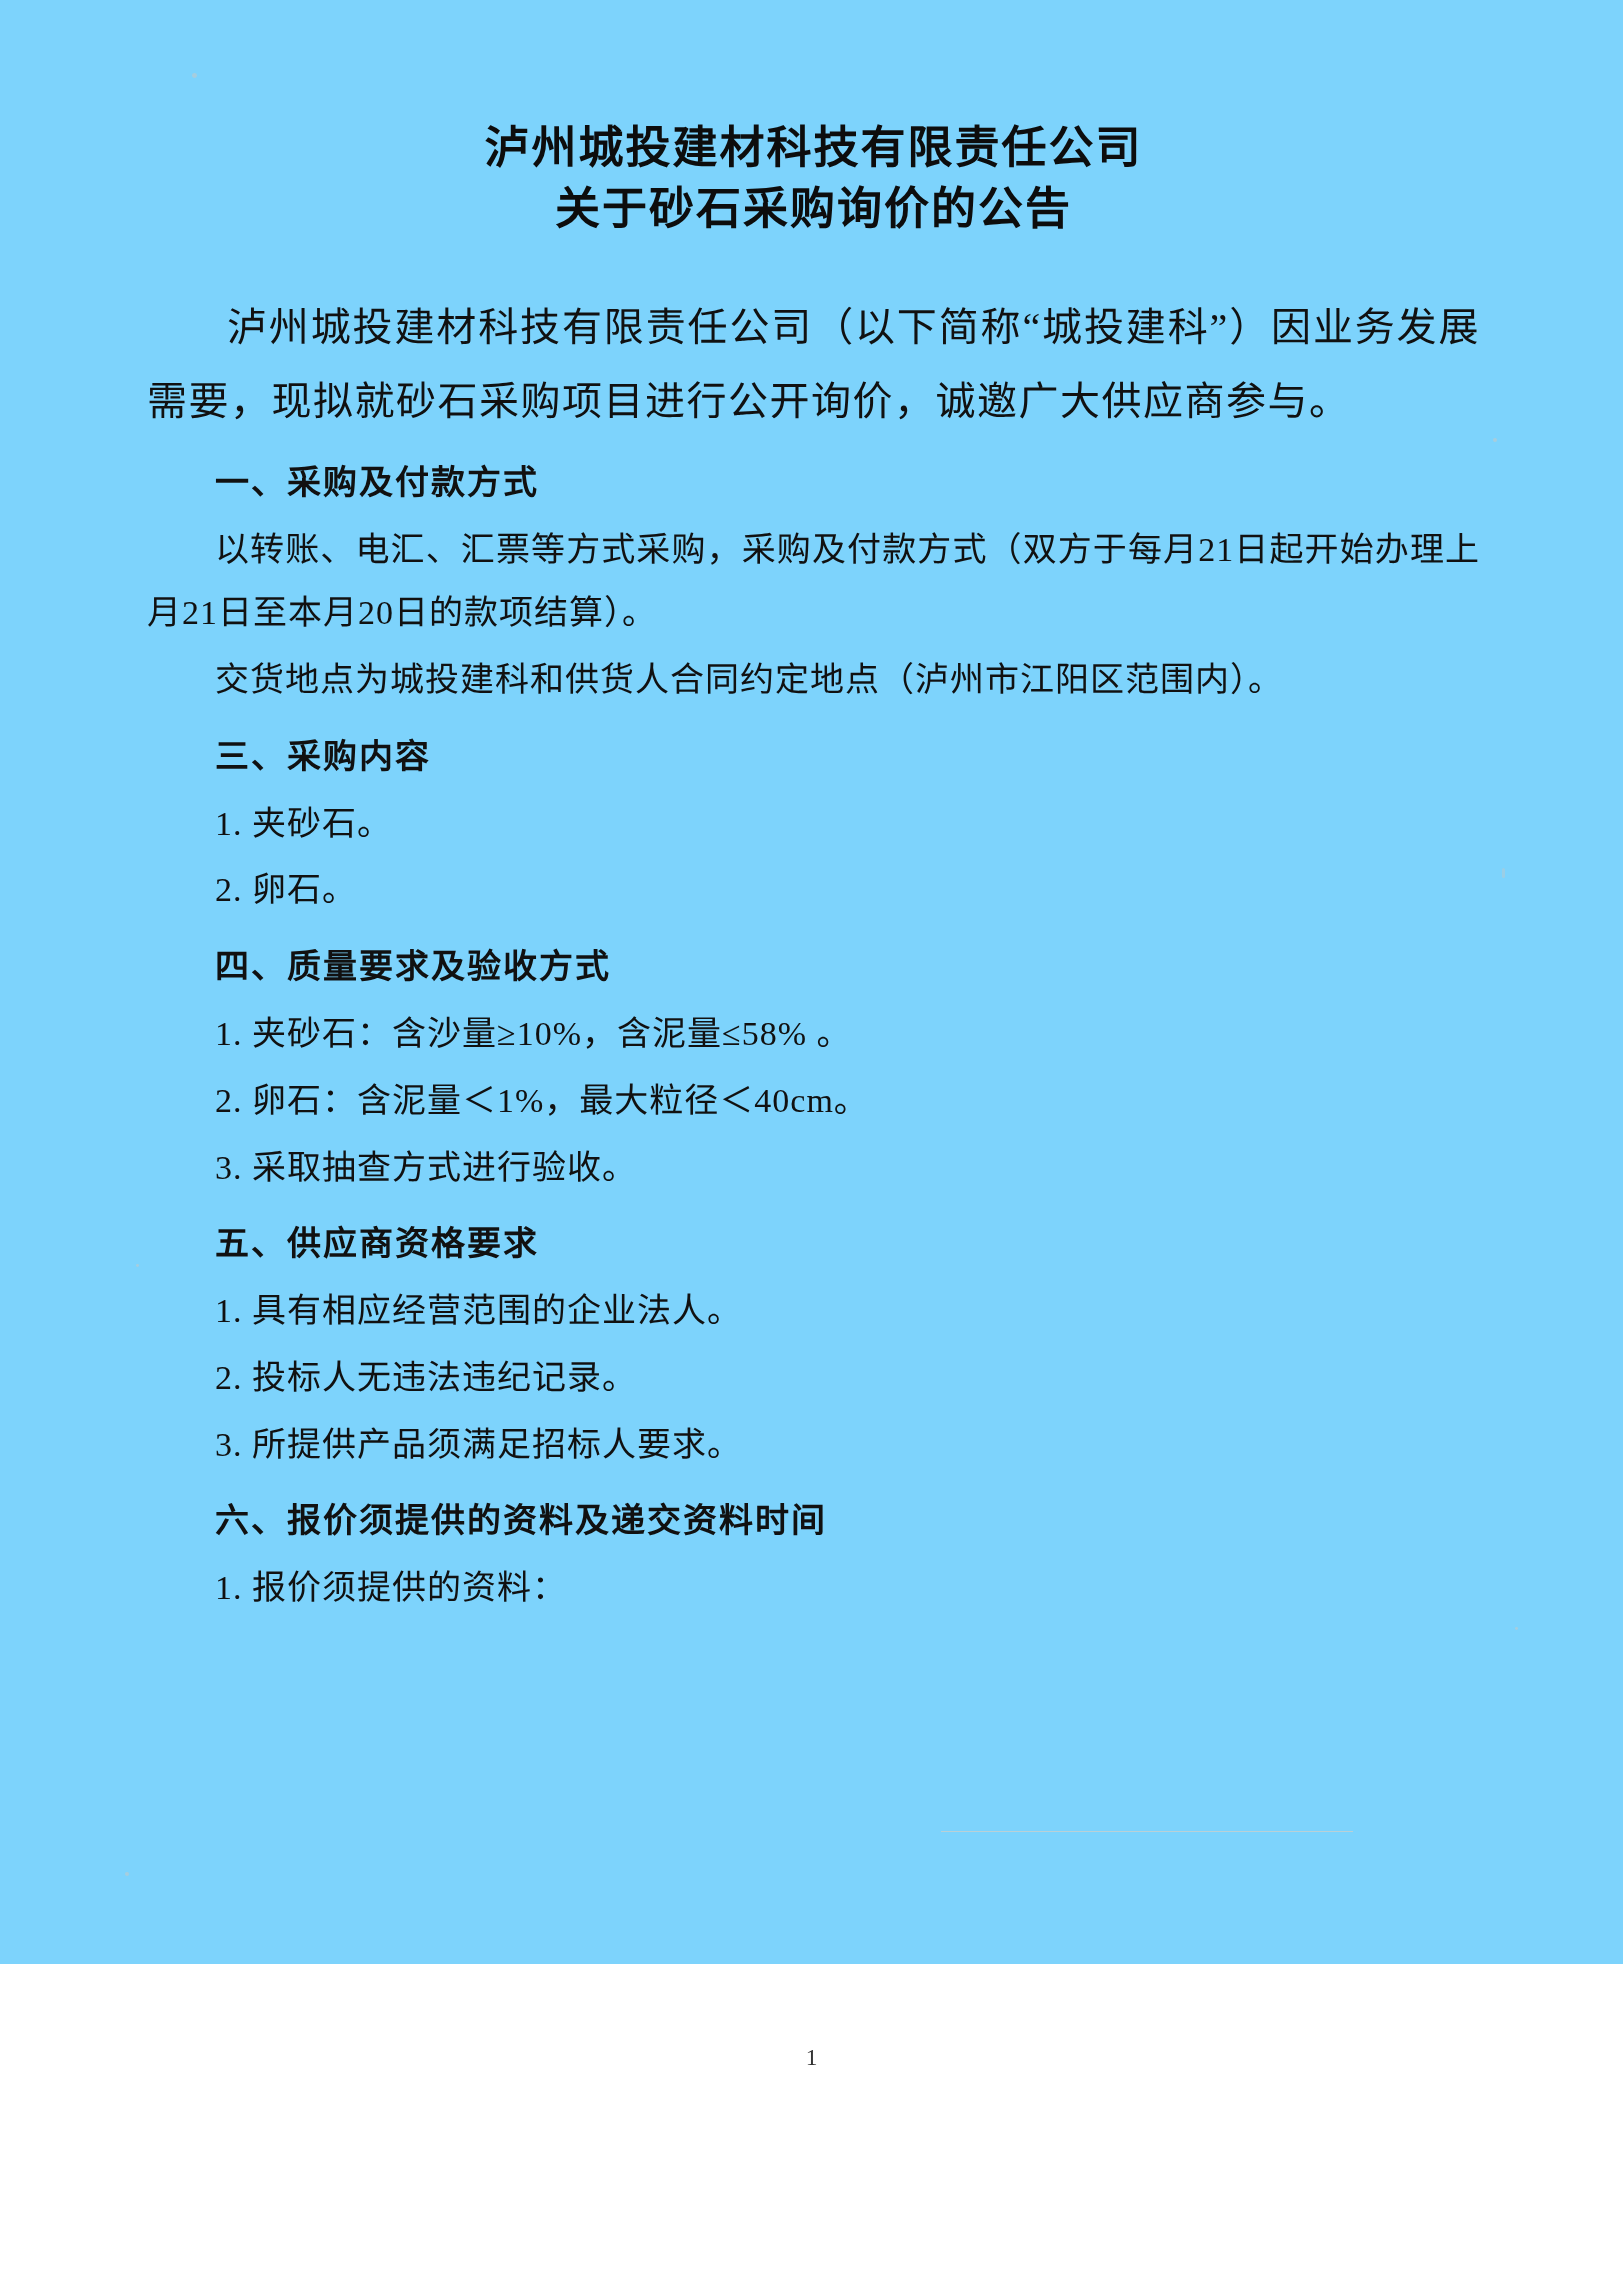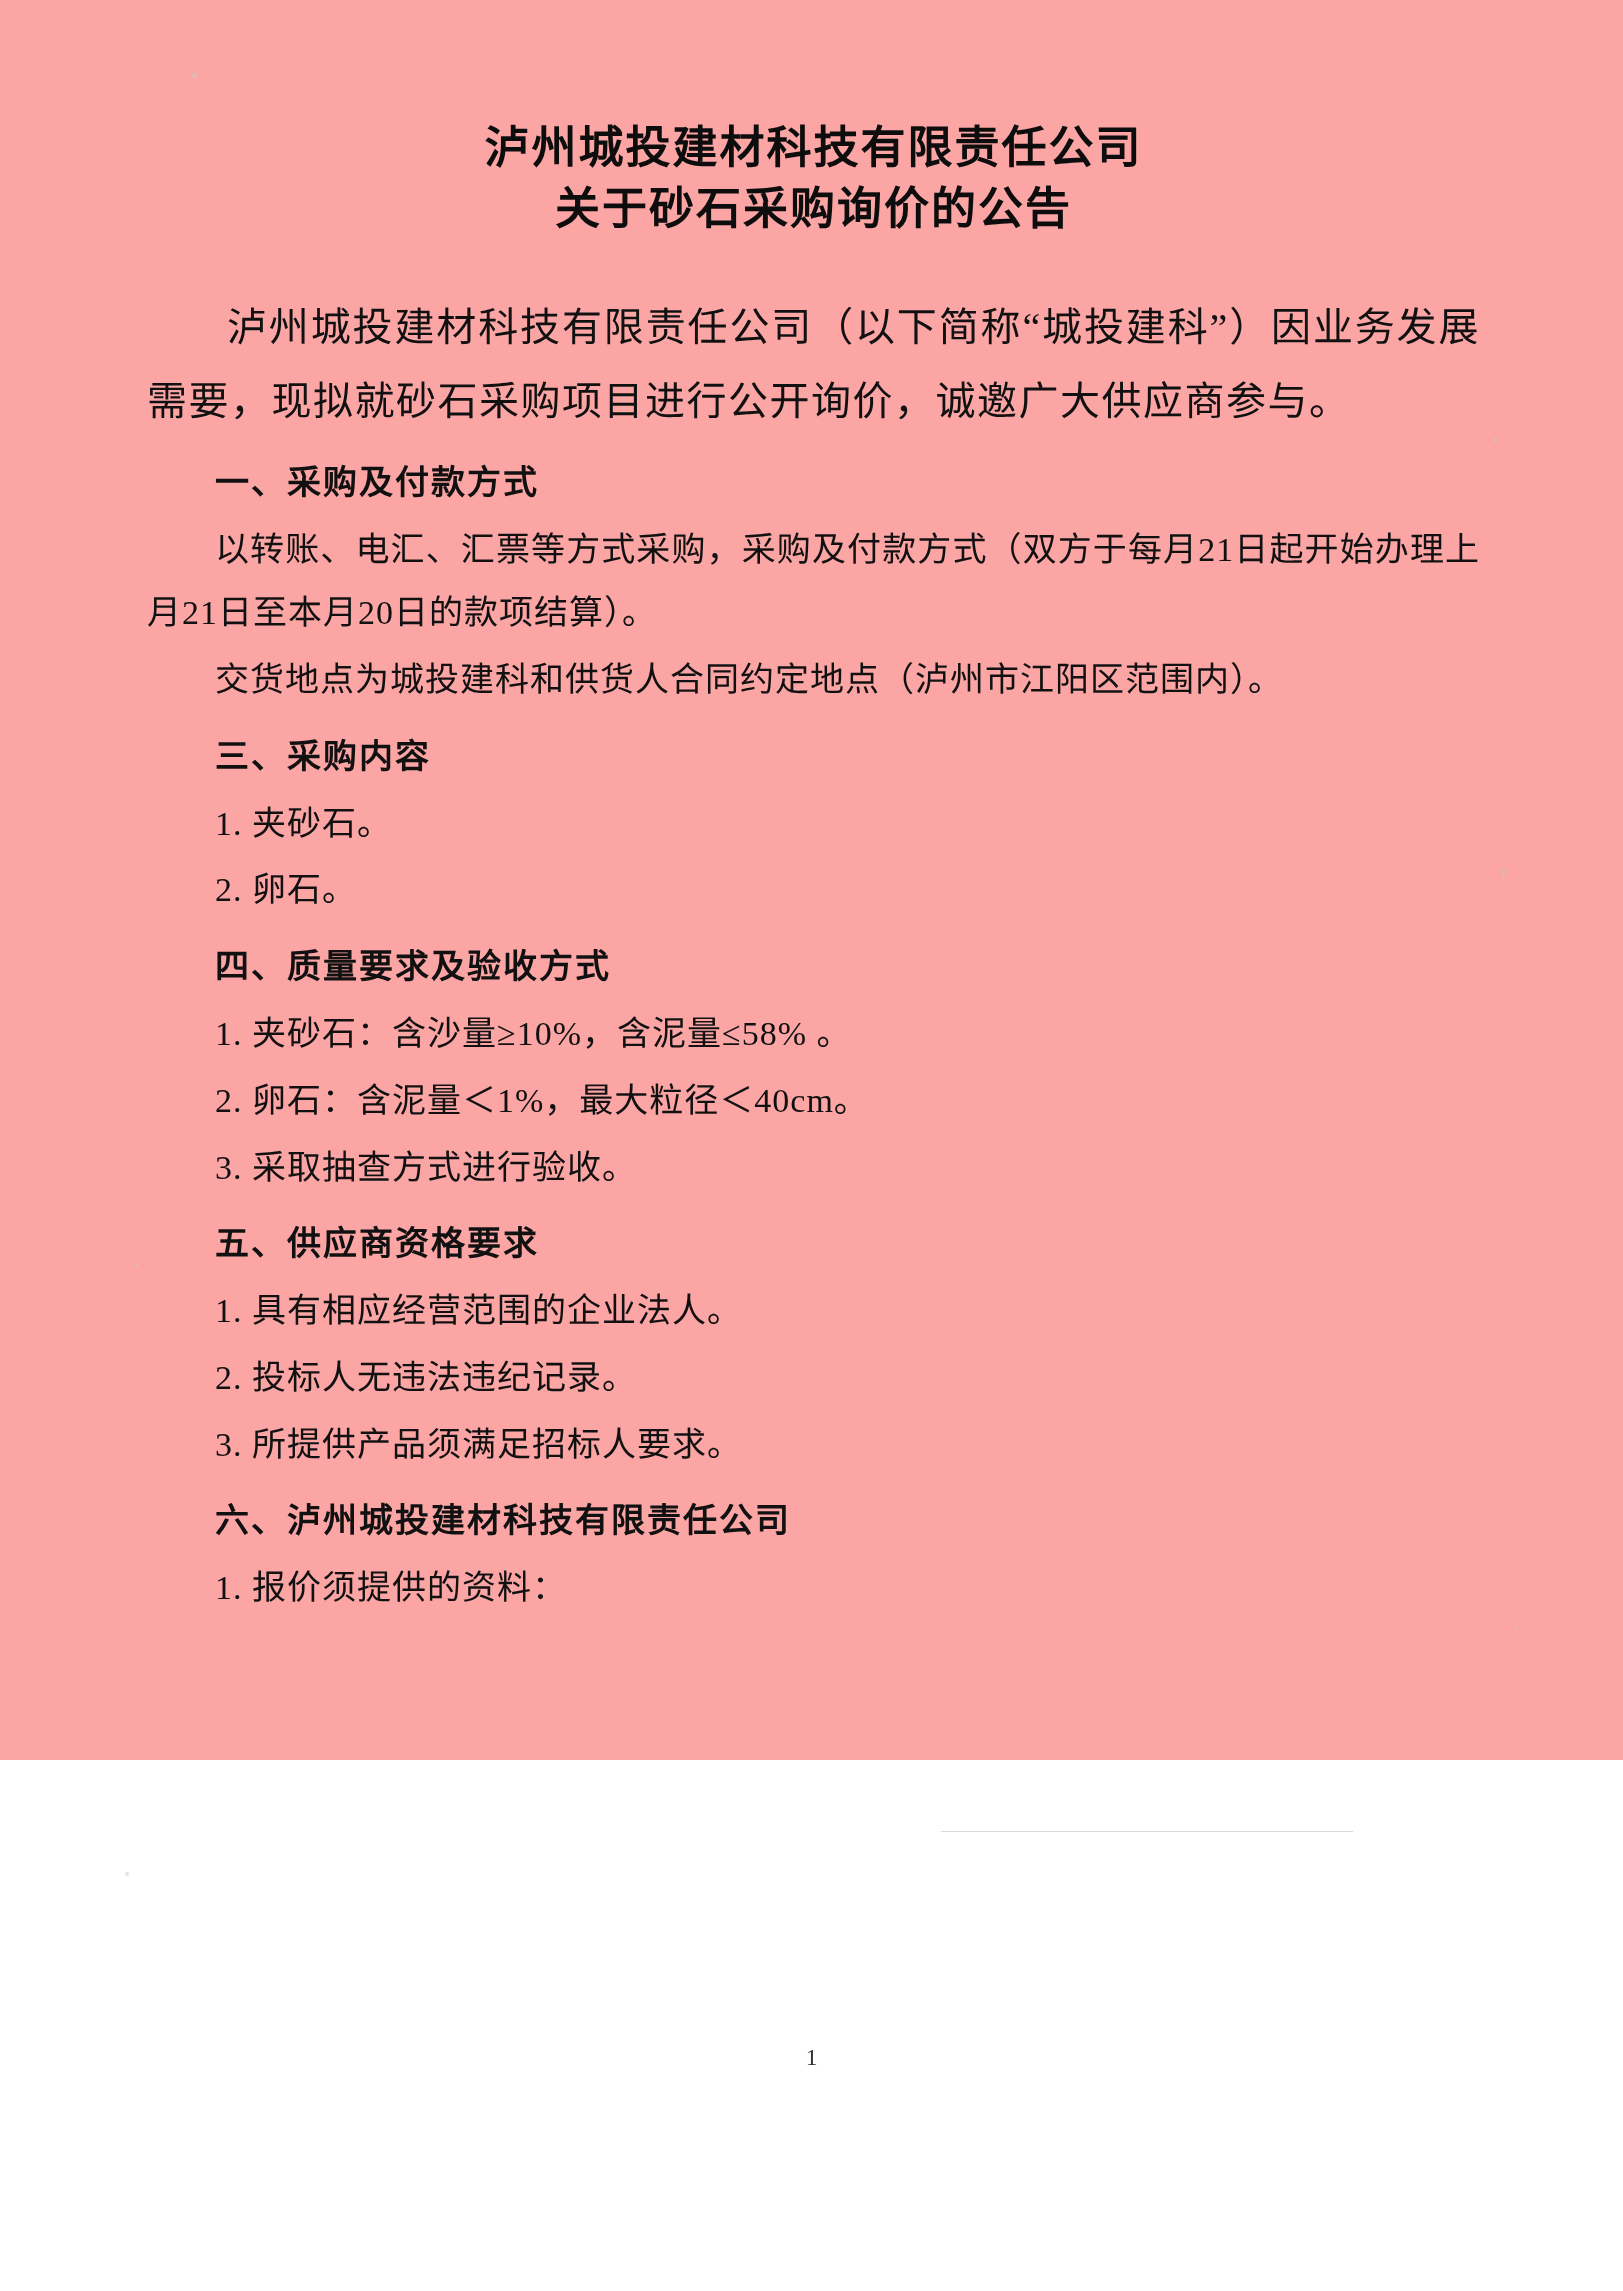--- a/index.html
+++ b/index.html
@@ -14,22 +14,22 @@
     font-family: "Liberation Serif", "DejaVu Serif", serif;
     color: #111111;
     overflow: hidden;
   }
 
   
   .page {
     position: absolute;
     left: 0; top: 0;
     width: 1623px;
-    height: 1760px;
-    background: #fca5a5;
+    height: 1964px;
+    background: #7dd3fc;
     box-sizing: border-box;
   }
   .page-inner {
     position: absolute;
     left: 147px;
     top: 118px;
     width: 1333px;
     height: 2009px;
   }
 
@@ -152,21 +152,21 @@
       <h2 class="section">四、质量要求及验收方式</h2>
       <p class="item">1. 夹砂石：含沙量≥10%，含泥量≤58% 。</p>
       <p class="item">2. 卵石：含泥量＜1%，最大粒径＜40cm。</p>
       <p class="item">3. 采取抽查方式进行验收。</p>
 
       <h2 class="section">五、供应商资格要求</h2>
       <p class="item">1. 具有相应经营范围的企业法人。</p>
       <p class="item">2. 投标人无违法违纪记录。</p>
       <p class="item">3. 所提供产品须满足招标人要求。</p>
 
-      <h2 class="section">六、泸州城投建材科技有限责任公司</h2>
+      <h2 class="section">六、报价须提供的资料及递交资料时间</h2>
       <p class="item">1. 报价须提供的资料：</p>
 
     </div>
   </div>
 
   <div class="page-number">1</div>
 </div>
 
 
 </body></html>

